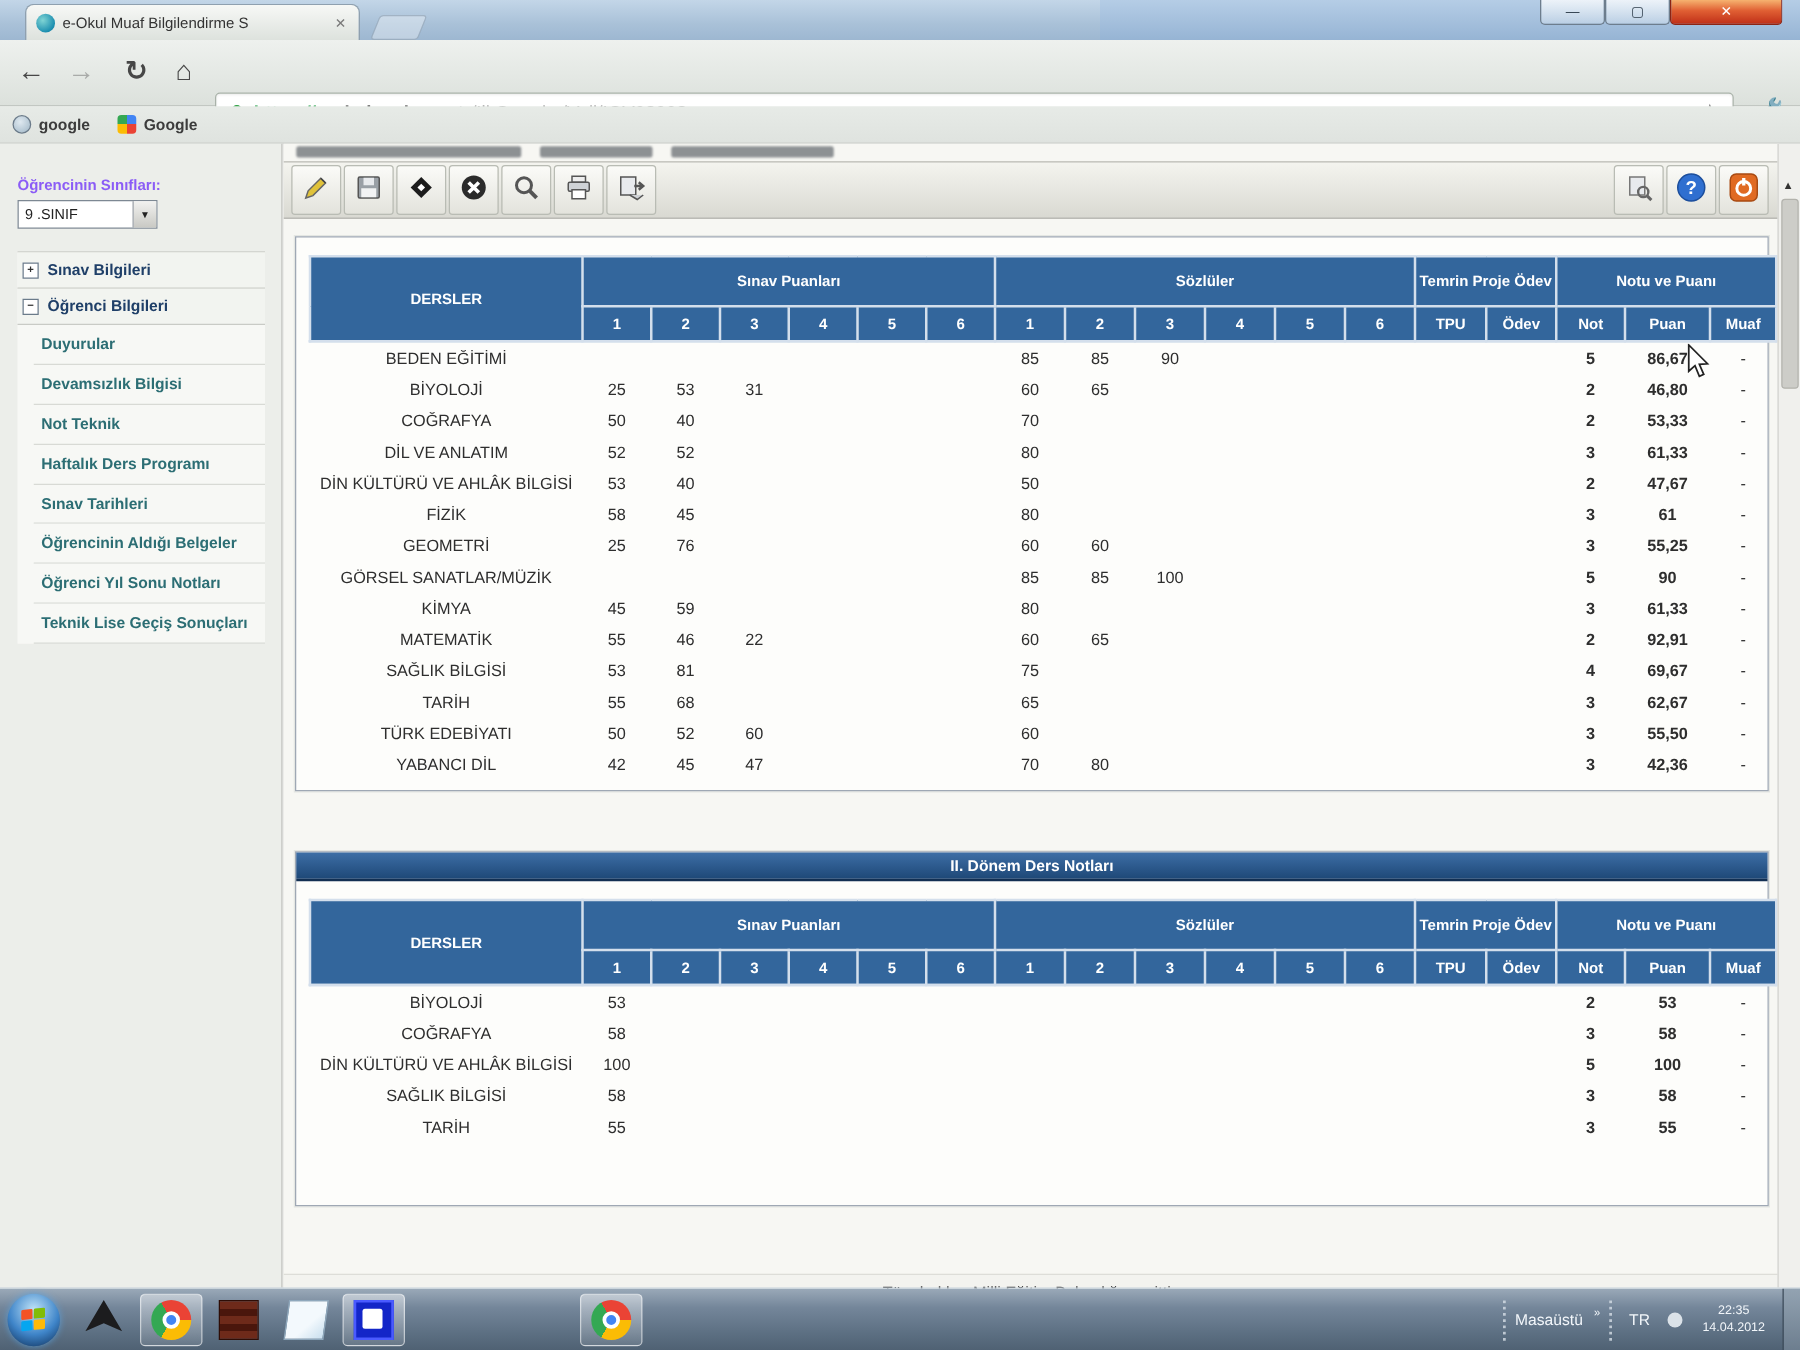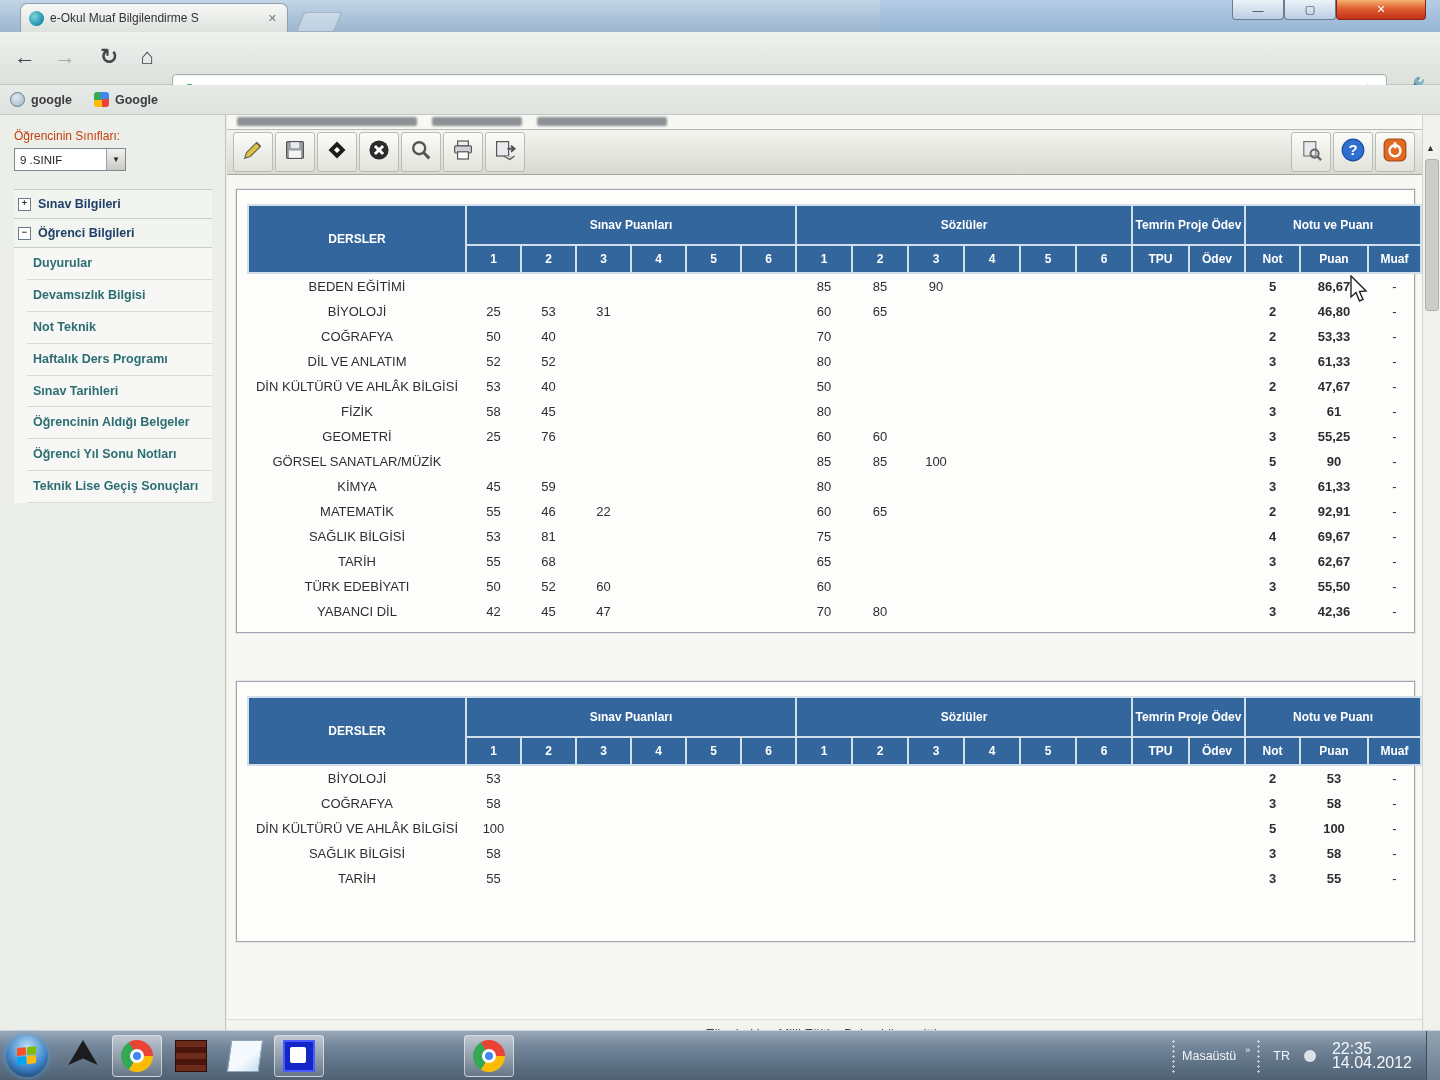--- a/index.html
+++ b/index.html
@@ -49,21 +49,21 @@
     display:flex;align-items:center;padding:0 10px;gap:22px;box-sizing:border-box;}
   .bookmark{display:flex;align-items:center;gap:6px;font-size:12.5px;font-weight:bold;color:#3c3c3c;}
   .bm-globe{width:15px;height:15px;border-radius:50%;border:1.5px solid #6b7b8a;
     background:radial-gradient(circle at 40% 35%,#dfe9f0,#9fb6c6);box-sizing:border-box;}
   .bm-google{width:15px;height:15px;border-radius:3px;
     background:conic-gradient(#4285f4 0 25%,#ea4335 0 50%,#fbbc05 0 75%,#34a853 0);}
   
   .content{position:absolute;top:115px;left:0;width:1440px;height:915px;background:#e9e9e6;}
   .sidebar{position:absolute;left:0;top:0;width:226px;height:100%;background:#eceeea;
     border-right:1px solid #c3c5c1;box-sizing:border-box;padding:14px 10px 0 14px;}
-  .class-label{font-size:12px;font-weight:normal;color:#c2410c;margin-bottom:5px;}
+  .class-label{font-size:12px;font-weight:bold;color:#8b5cf6;margin-bottom:5px;margin-top:12px;}
   .class-select{display:flex;width:110px;height:21px;border:1px solid #7d8893;background:#fff;}
   .class-value{flex:1;font-size:11.5px;color:#222;display:flex;align-items:center;padding-left:5px;}
   .class-arrow{width:18px;background:linear-gradient(180deg,#f2f2f0,#c9c9c4);
     border-left:1px solid #9aa0a6;display:flex;align-items:center;justify-content:center;
     font-size:8px;color:#222;}
   .menu{margin-top:18px;width:198px;background:#f7f8f5;border-top:1px solid #c9cbc6;}
   .menu-group{display:flex;align-items:center;gap:7px;padding:7px 4px;border-bottom:1px solid #c9cbc6;
     font-size:12.5px;font-weight:bold;color:#1f3f68;background:#f2f4f0;}
   .tree-box{width:11px;height:11px;border:1px solid #6b7b8a;background:#fff;font-size:9px;
     line-height:9px;text-align:center;color:#333;flex:none;}
@@ -136,21 +136,21 @@
     background:#fff;border-radius:2px;}
   .tb-gap{width:136px;flex:none;}
   .tb-flex{flex:1;}
   .grip{width:5px;height:34px;margin:0 6px;flex:none;opacity:.8;
     background-image:radial-gradient(#d6dee6 32%,transparent 36%);background-size:5px 5px;}
   .tray-label{color:#f2f6fa;font-size:12.5px;flex:none;position:relative;padding-right:14px;}
   .tray-label sup{font-size:9px;position:absolute;top:-4px;right:0;}
   .tray-lang{color:#f2f6fa;font-size:12.5px;flex:none;margin:0 14px 0 6px;}
   .tray-hidden{width:12px;height:12px;border-radius:50%;background:#e8edf2;opacity:.9;
     flex:none;margin-right:16px;}
-  .clock{color:#f2f6fa;font-size:16px;line-height:14px;flex:none;margin-right:14px;}
+  .clock{color:#f2f6fa;font-size:10px;text-align:center;line-height:14px;flex:none;margin-right:14px;}
   .show-desktop{width:13px;height:50px;flex:none;border-left:1px solid #3c4b59;
     background:linear-gradient(180deg,#8d9dc8,#7c8d9e);
     background:linear-gradient(180deg,#93a3b2,#6c7d8e);}
 </style>
 </head>
 <body>
 
 <div class="titlebar">
   <div class="right-glass"></div>
   <div class="tab">
@@ -626,20 +626,21 @@
                 <td></td>
                 <td class="notv">3</td>
                 <td class="puanv">42,36</td>
                 <td class="muafv">-</td>
               </tr>
             </tbody>
           </table>
         </div>
       </div>
     <div class="section" style="top:566px" id="table-1">
+        <div class="sec-title">II. Dönem Ders Notları</div>
         <div class="sec-pad">
           <table class="grades">
             <colgroup>
               <col style="width: 218px;">
               <col style="width: 55px;">
               <col style="width: 55px;">
               <col style="width: 55px;">
               <col style="width: 55px;">
               <col style="width: 55px;">
               <col style="width: 55px;">

